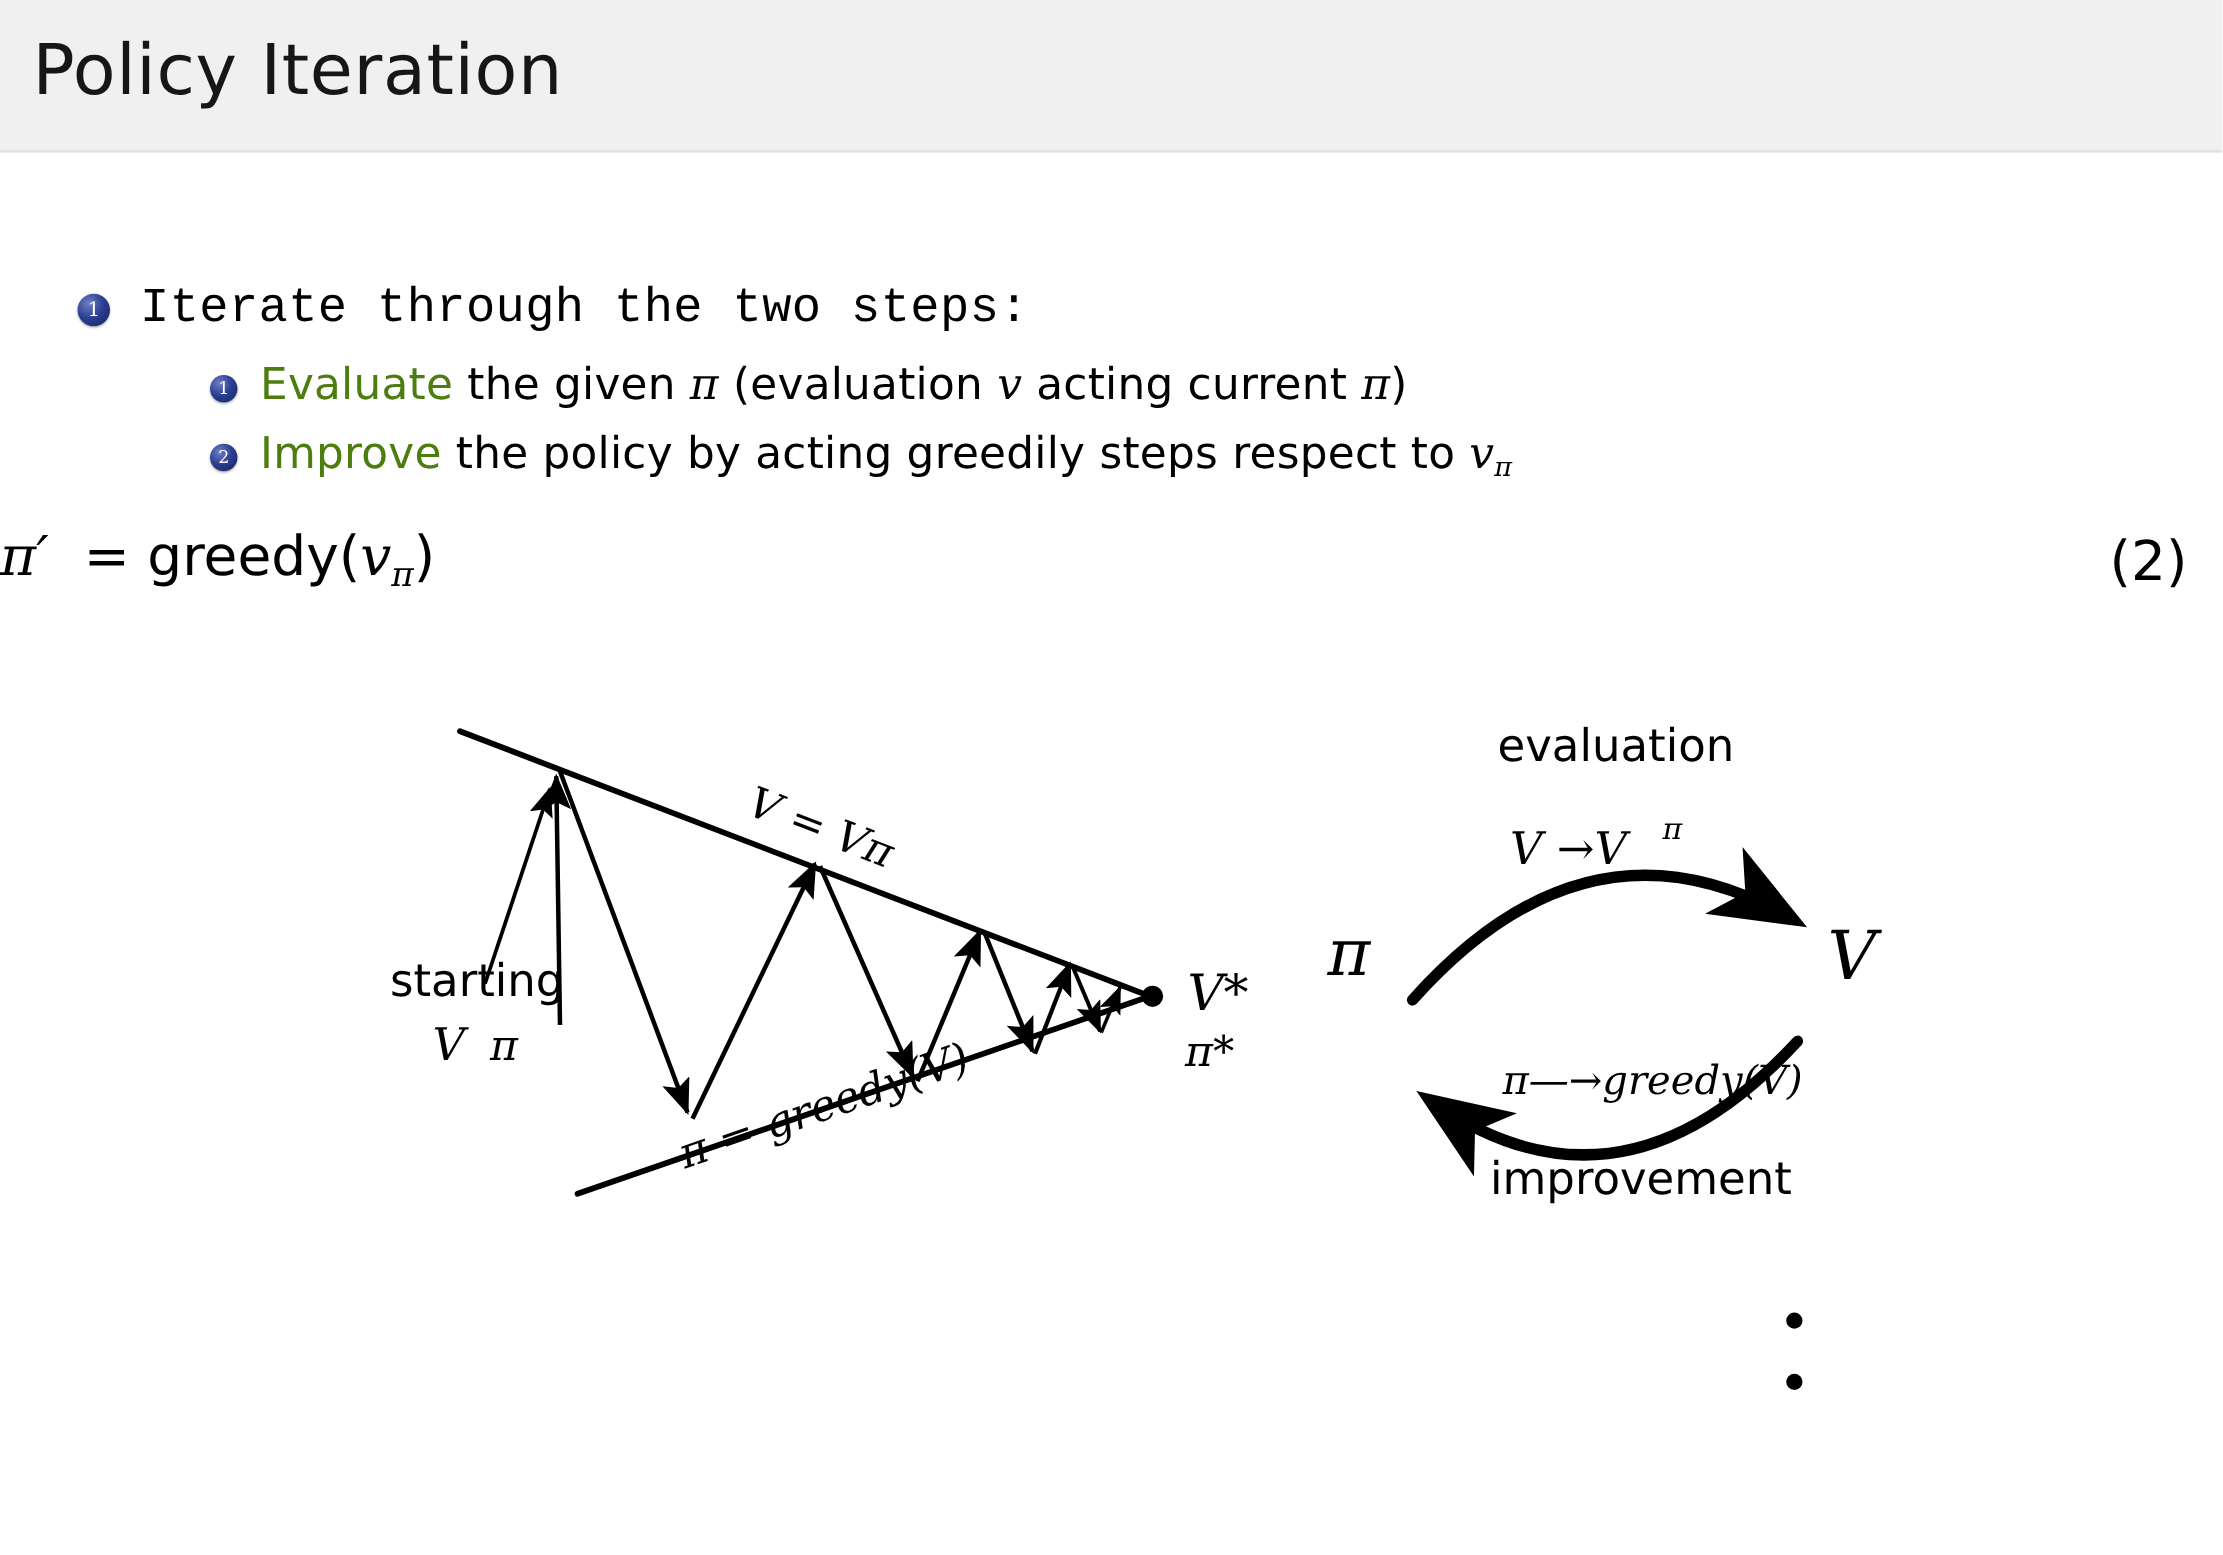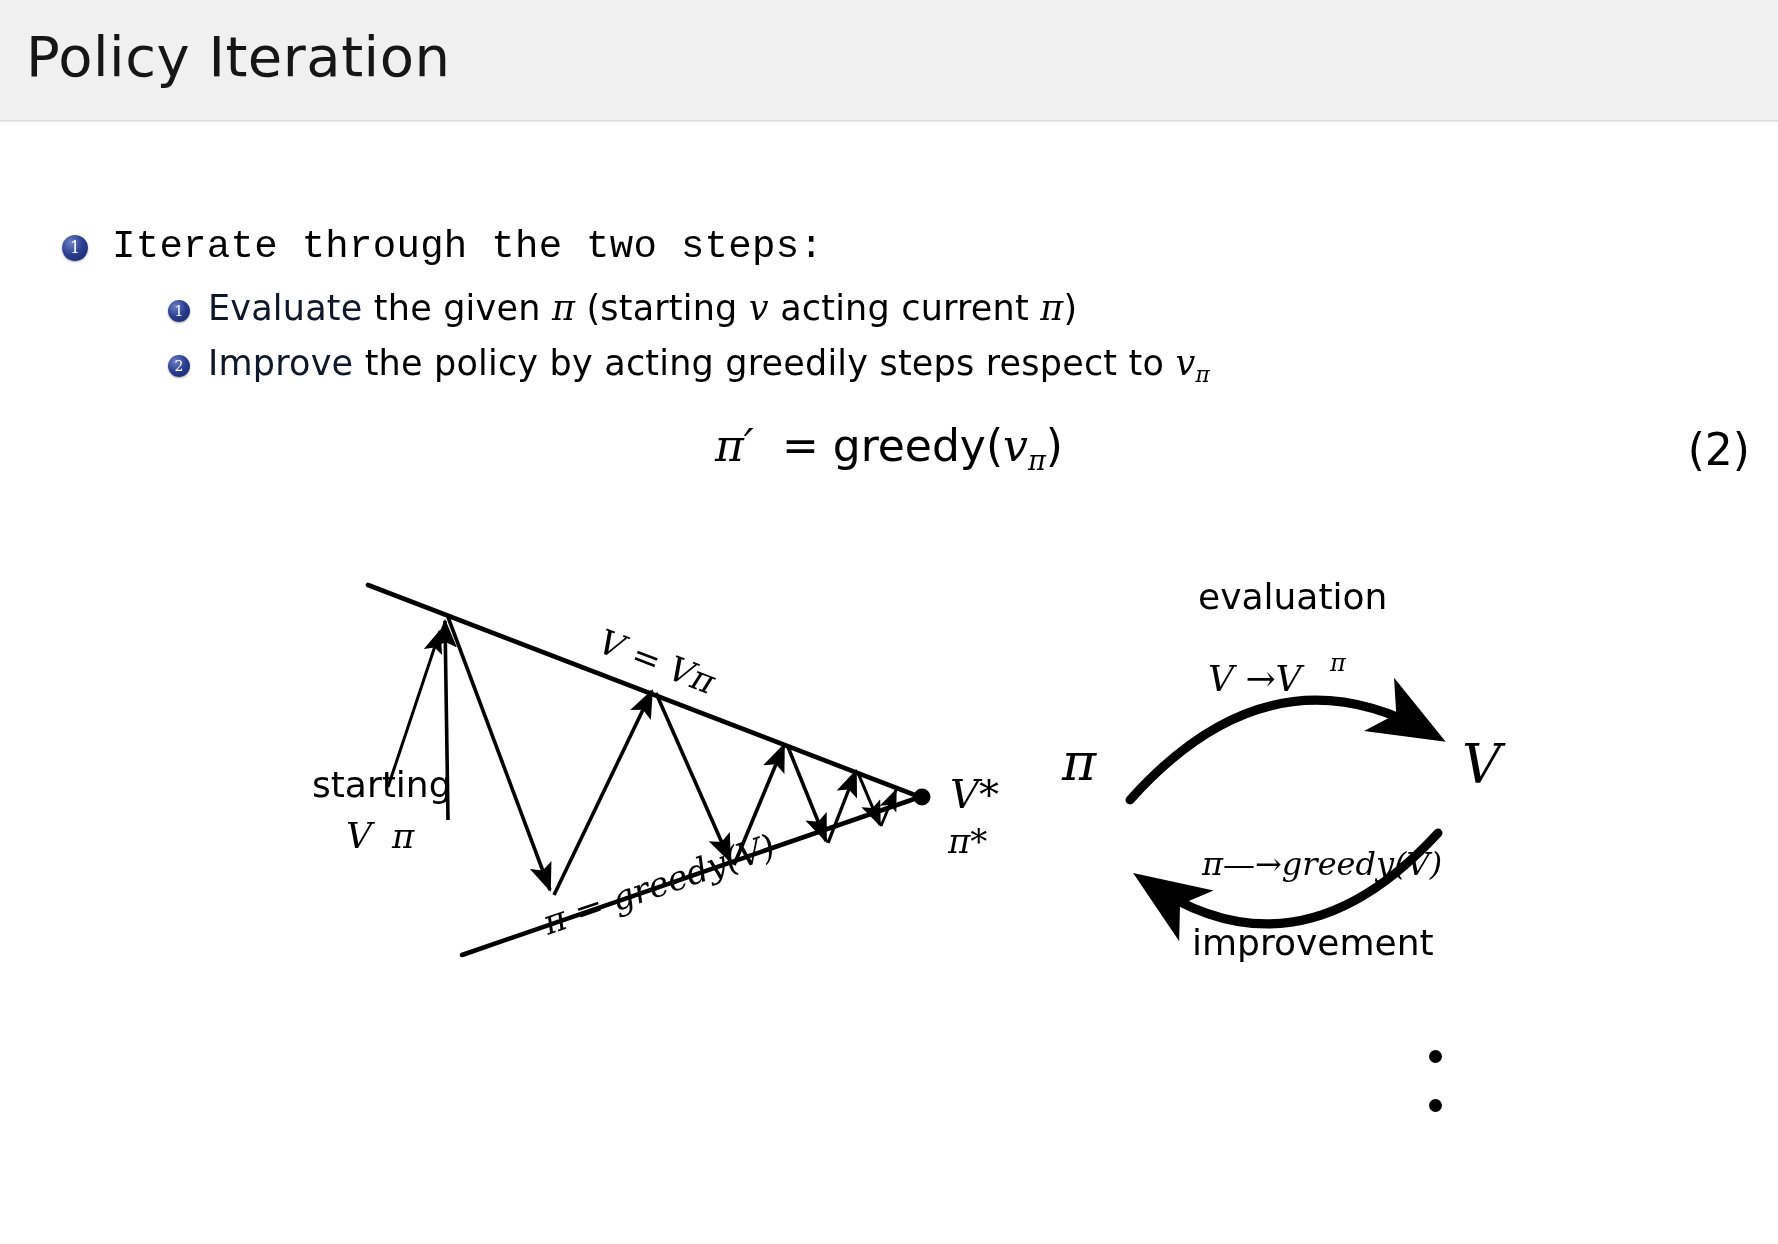--- a/index.html
+++ b/index.html
@@ -81,37 +81,37 @@
     align-items: baseline;
     gap: 18px;
     white-space: nowrap;
   }
   .lvl2-row .bullet-badge { transform: translateY(-4px); }
   .lvl2-text {
     font-size: 35px;
     font-family: "DejaVu Sans", sans-serif;
     letter-spacing: 0.2px;
   }
-  .accent { color: #0f172a; }
+  .accent { color: #4d7c0f; }
   .mi { font-style: italic; font-family: "DejaVu Serif", serif; }
   .gk { font-family: "DejaVu Serif", serif; font-style: italic; }
   sub.pi {
     font-size: 0.62em;
     font-family: "DejaVu Serif", serif;
     font-style: italic;
     vertical-align: -0.32em;
   }
 
   
   .equation {
     position: absolute;
     left: 0;
     top: 420px;
     width: 1778px;
-    text-align: center;
+    text-align: left;
     font-size: 44px;
     font-family: "DejaVu Sans", sans-serif;
     white-space: nowrap;
   }
   .equation .gk { font-size: 44px; }
   .eqnum {
     position: absolute;
     right: 28px;
     top: 424px;
     font-size: 44px;
@@ -165,21 +165,21 @@
   <div class="title-text">Policy Iteration</div>
 </div>
 
 <div class="lvl1-row" style="left:62px; top:225px;">
   <span class="bullet-badge">1</span>
   <span class="lvl1-text">Iterate through the two steps:</span>
 </div>
 
 <div class="lvl2-row" style="left:168px; top:288px;">
   <span class="bullet-badge sub">1</span>
-  <span class="lvl2-text"><span class="accent">Evaluate</span><span> the given </span><span class="gk">π</span><span> (starting </span><span class="mi">v</span><span> acting current </span><span class="gk">π</span><span>)</span></span>
+  <span class="lvl2-text"><span class="accent">Evaluate</span><span> the given </span><span class="gk">π</span><span> (evaluation </span><span class="mi">v</span><span> acting current </span><span class="gk">π</span><span>)</span></span>
 </div>
 
 <div class="lvl2-row" style="left:168px; top:343px;">
   <span class="bullet-badge sub">2</span>
   <span class="lvl2-text"><span class="accent">Improve</span><span> the policy by acting greedily steps respect to </span><span class="mi">v</span><sub class="pi">π</sub></span>
 </div>
 
 <div class="equation">
   <span class="gk">π′</span>
   <span style="margin:0 14px;">=</span><span>greedy(</span><span class="mi">v</span><sub class="pi">π</sub><span>)</span>

